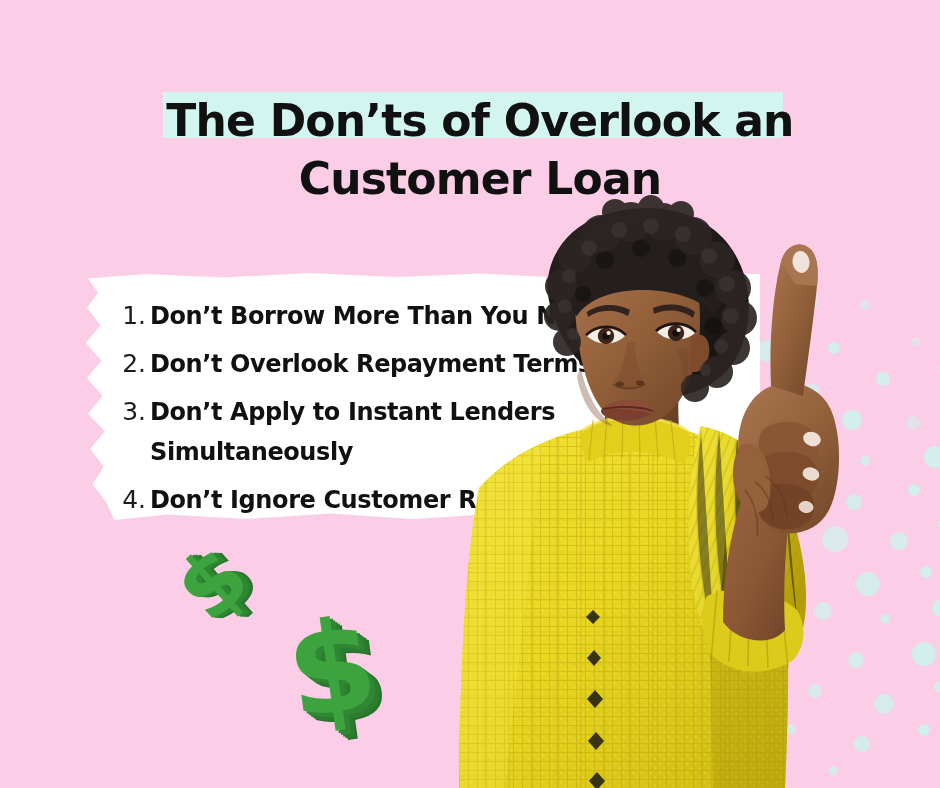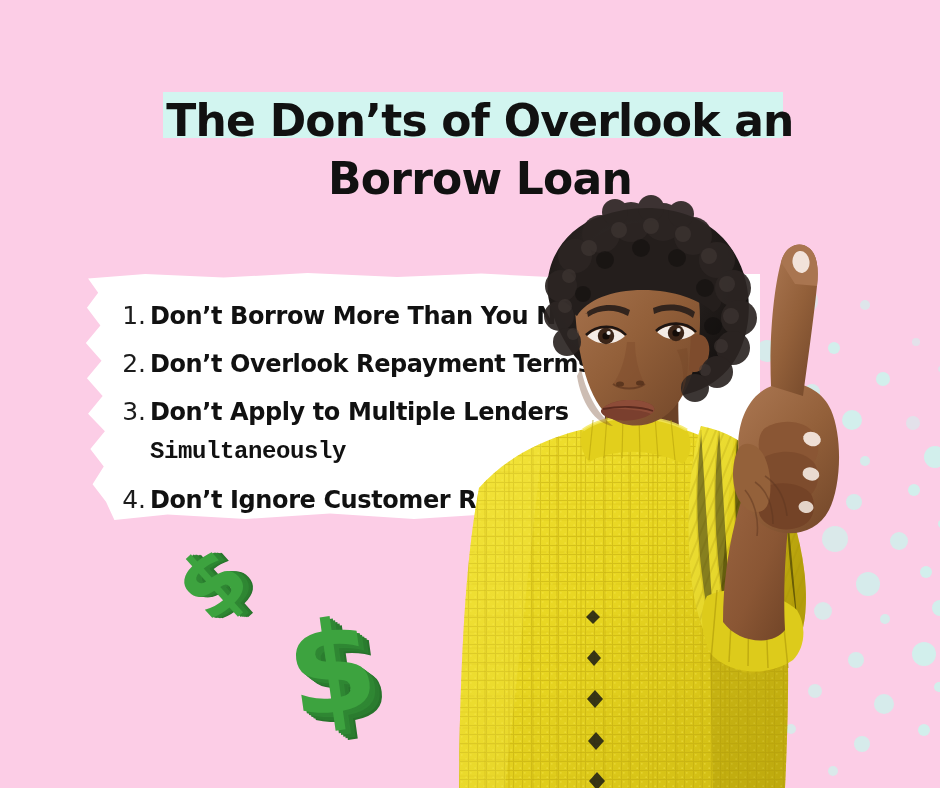--- a/index.html
+++ b/index.html
@@ -139,21 +139,21 @@
   }
   .tip-text {
     font-size: 24px;
     font-weight: 700;
     letter-spacing: -0.4px;
     color: #111111;
     font-family: "DejaVu Sans", sans-serif;
     line-height: 40px;
     padding-left: 4px;
   }
-  .tip-text .wrap2 { display: block; font-family: Liberation Mono, monospace; }
+  .tip-text .wrap2 { display: block; }
 
   
   .money {
     position: absolute;
     z-index: 3;
     font-weight: 800;
     font-family: "DejaVu Sans", sans-serif;
     color: #3da33f;
     line-height: 1;
     user-select: none;
@@ -254,21 +254,21 @@
       <span class="dot" style="left: 124px; top: 486px; width: 12px; height: 12px; background: rgb(205, 242, 236); opacity: 0.55;"></span>
       <span class="dot" style="left: 196px; top: 492px; width: 18px; height: 18px; background: rgb(205, 242, 236); opacity: 0.64;"></span>
       <span class="dot" style="left: 268px; top: 486px; width: 10px; height: 10px; background: rgb(205, 242, 236); opacity: 0.73;"></span>
     </div>
 
 
   <div class="headline-wrap">
     <div class="headline-band"></div>
     <h1 class="headline">
       <span class="hl-line">The Don’ts of Overlook an</span>
-      <span class="hl-line">Borrow Loan</span>
+      <span class="hl-line">Customer Loan</span>
     </h1>
   </div>
 
   <div class="card-extension"></div>
 
   <div class="card"></div>
 
   <ul class="tips">
     <li class="tip">
       <span class="tip-num">1.</span>
@@ -278,21 +278,21 @@
     </li>
     <li class="tip">
       <span class="tip-num">2.</span>
       <span class="tip-text">
         <span>Don’t Overlook Repayment Terms</span>
       </span>
     </li>
     <li class="tip">
       <span class="tip-num">3.</span>
       <span class="tip-text">
-        <span>Don’t Apply to Multiple Lenders</span>
+        <span>Don’t Apply to Instant Lenders</span>
         <span class="wrap2">Simultaneously</span>
       </span>
     </li>
     <li class="tip">
       <span class="tip-num">4.</span>
       <span class="tip-text">
         <span>Don’t Ignore Customer Reviews</span>
       </span>
     </li>
   </ul>

